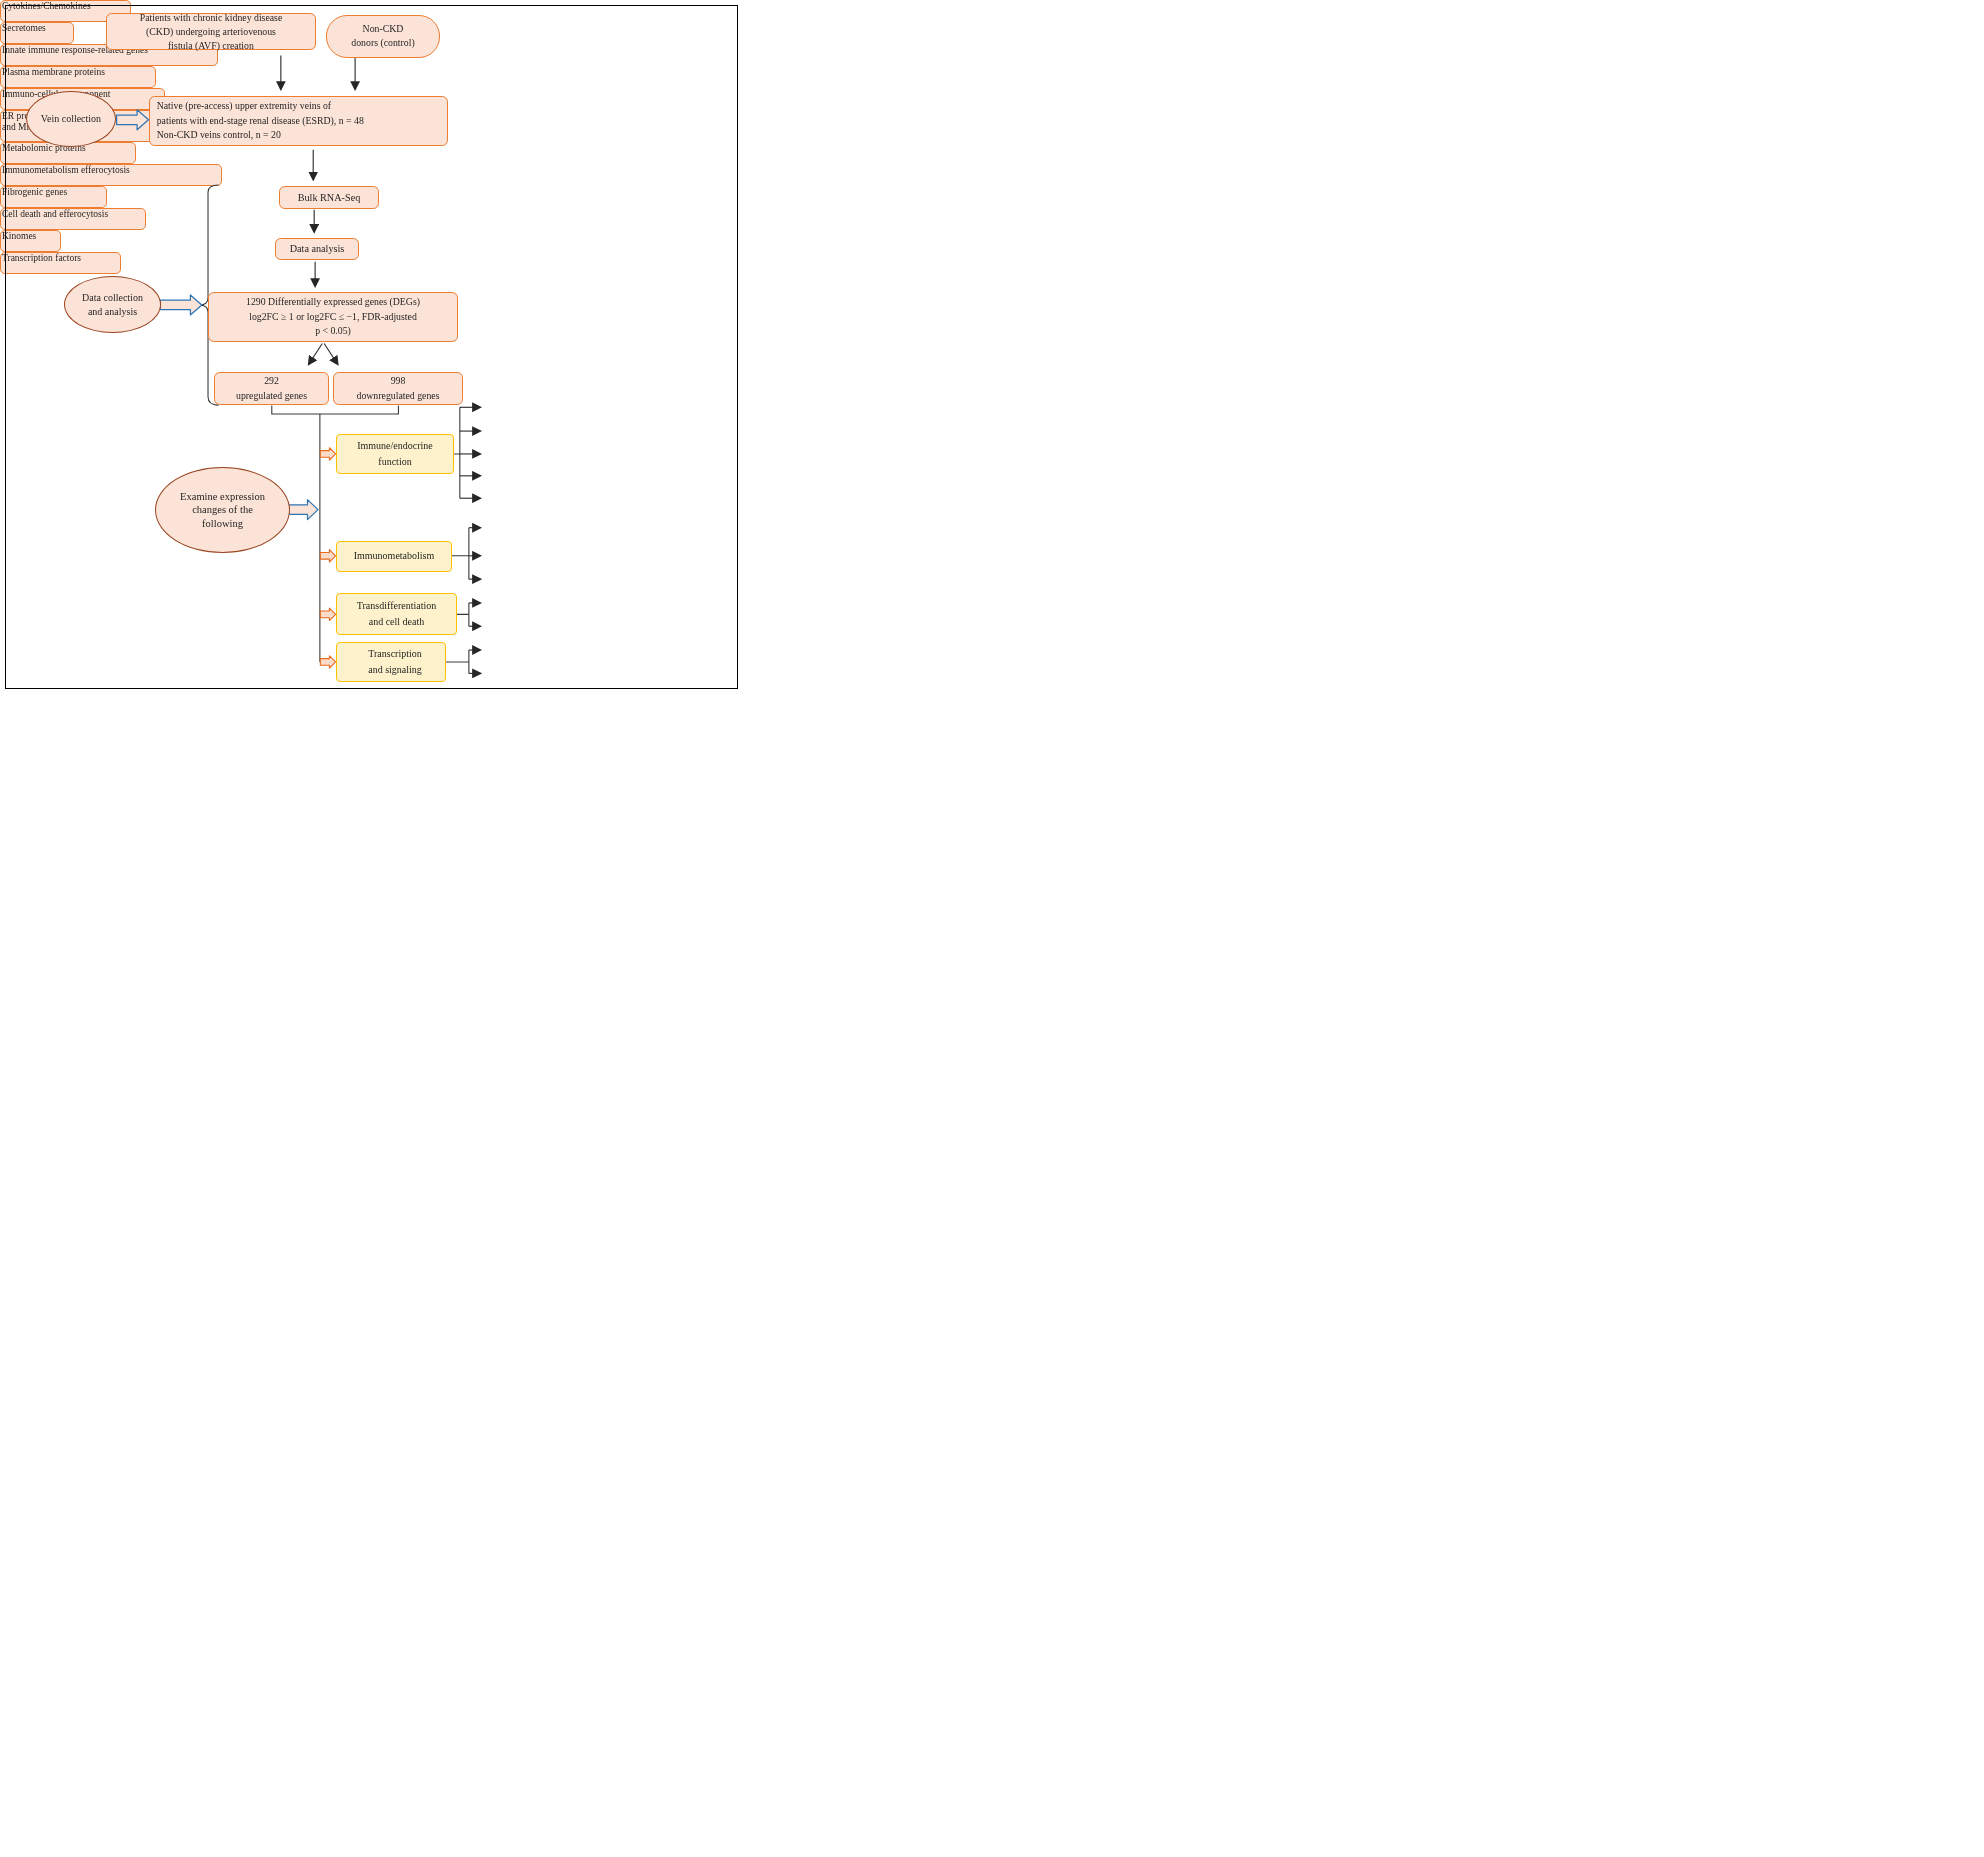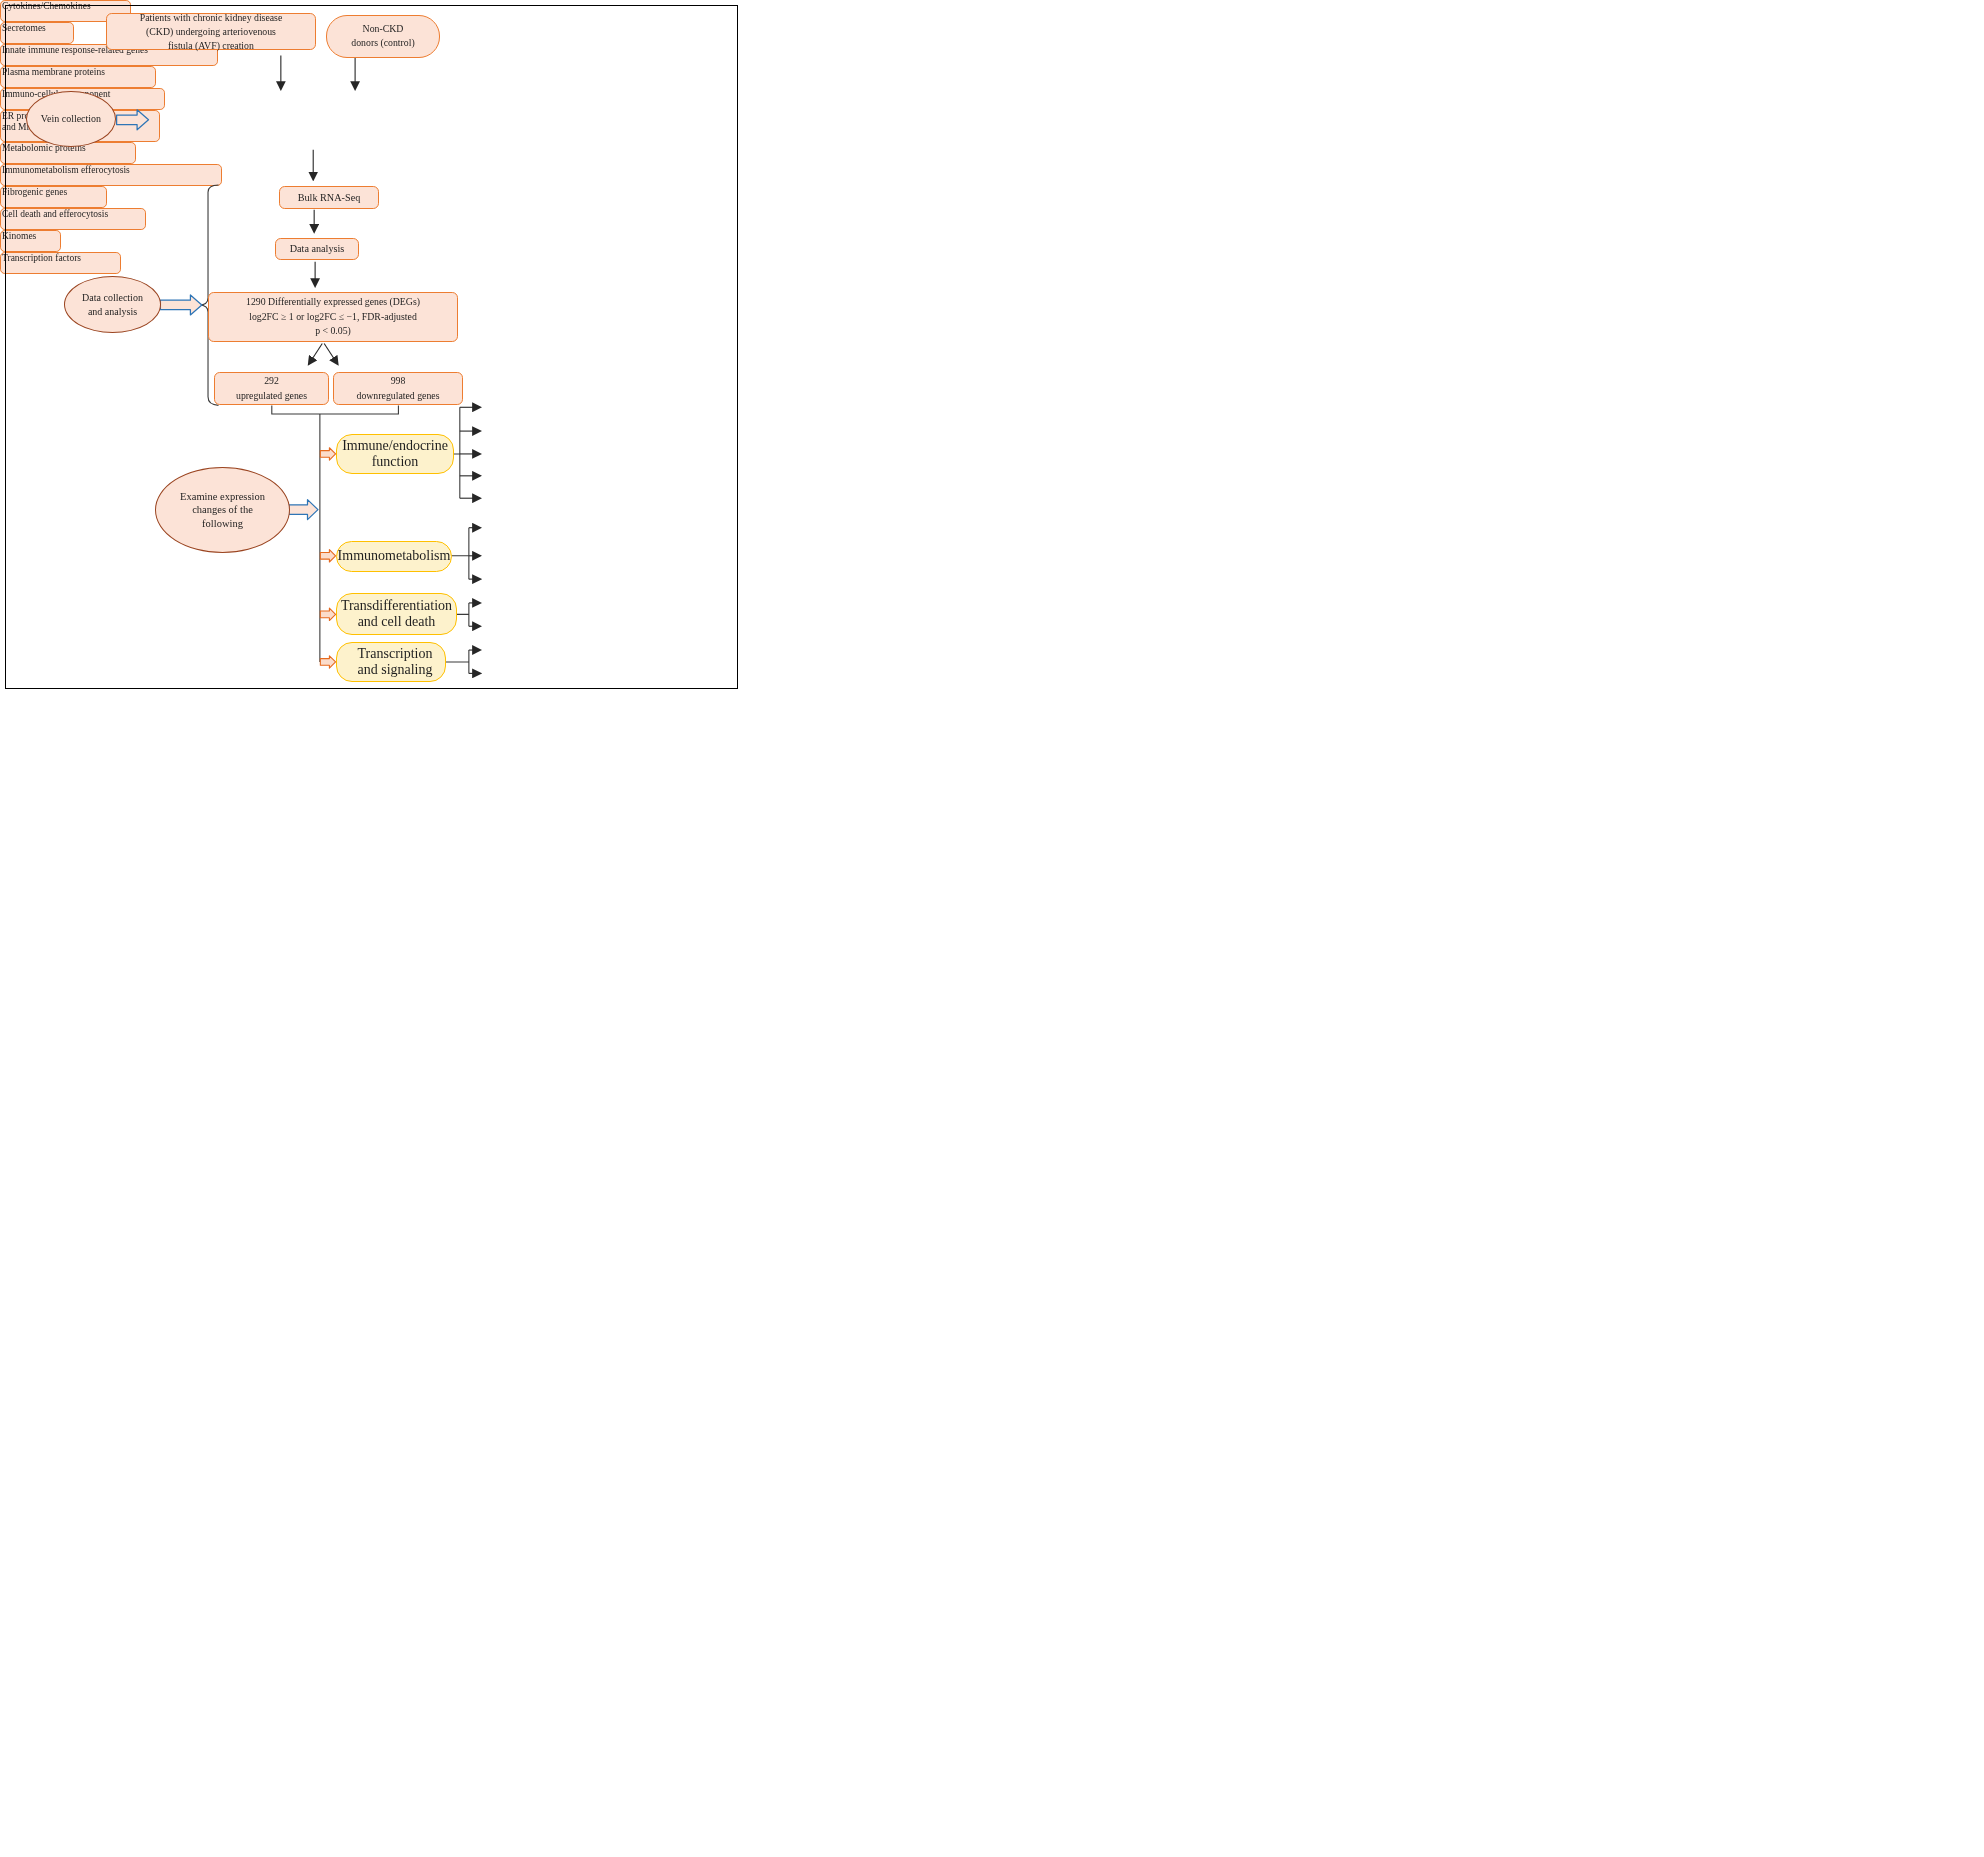--- a/index.html
+++ b/index.html
@@ -24,22 +24,22 @@
   .node{
     background:var(--node-fill); border:1.4px solid var(--node-border); border-radius:5.7px;
     font-size:9.8px; line-height:14px;
   }
   .leaf{
     background:var(--node-fill); border:1.2px solid var(--node-border); border-radius:4.8px;
     font-size:9.5px; line-height:11.4px; align-items:flex-start; text-align:left;
     padding-left:1px; justify-content:center;
   }
   .group{
-    background:var(--group-fill); border:1.7px solid var(--group-border); border-radius:16px;
-    font-size:14px; line-height:16px;
+    background:var(--group-fill); border:1.7px solid var(--group-border); border-radius:4px;
+    font-size:10px; line-height:16px;
   }
   .ell{
     background:var(--node-fill); border:1.9px solid var(--ellipse-border); border-radius:50%;
     font-size:10px; line-height:13.3px;
   }
   .left-text{align-items:flex-start;text-align:left;padding-left:6.7px;}
   .cline{stroke:var(--line-color);stroke-width:2.3;fill:none;}
   .thin{stroke:#3a3a3a;stroke-width:2.3;fill:none;}
   .ah{fill:var(--line-color);}
   .bluearrow{fill:var(--node-fill);stroke:var(--blue-accent);stroke-width:2.6;stroke-linejoin:round;}
@@ -107,20 +107,25 @@
     <div>fistula (AVF) creation</div>
   </div>
   <div class="node" style="left:326px;top:14.8px;width:114px;height:43px;border-radius:21px;">
     <div>Non-CKD</div>
     <div>donors (control)</div>
   </div>
 
   <div class="ell" style="left:26px;top:91px;width:90px;height:56px;">
     <div>Vein collection</div>
   </div>
+  <div class="node left-text" style="left:149px;top:96px;width:299px;height:50px;line-height:14.8px;">
+    <div>Native (pre-access) upper extremity veins of</div>
+    <div>patients with end-stage renal disease (ESRD), n = 48</div>
+    <div>Non-CKD veins control, n = 20</div>
+  </div>
 
   <div class="node" style="left:279px;top:186px;width:100px;height:23px;font-size:10.2px;">
     <div>Bulk RNA-Seq</div>
   </div>
   <div class="node" style="left:275px;top:238px;width:84px;height:22.4px;font-size:10.2px;">
     <div>Data analysis</div>
   </div>
   <div class="ell" style="left:64px;top:276px;width:97px;height:57px;">
     <div>Data collection</div>
     <div>and analysis</div>

